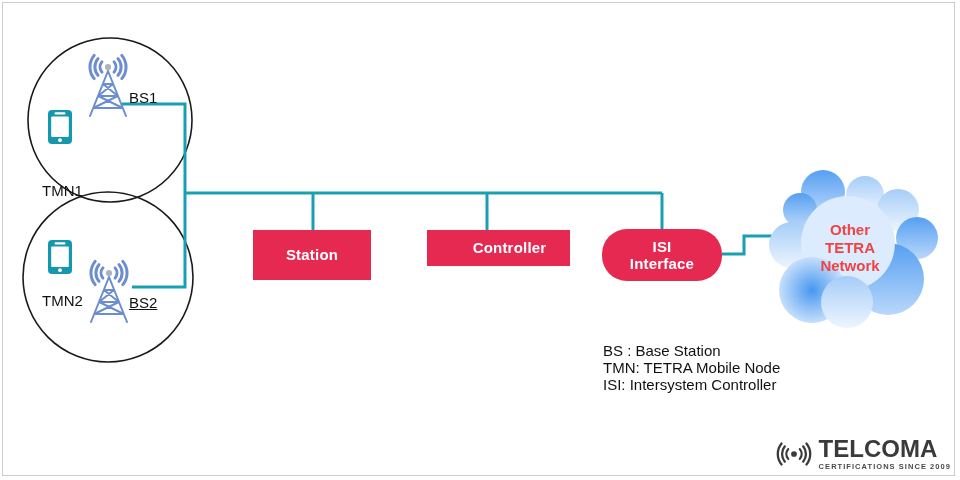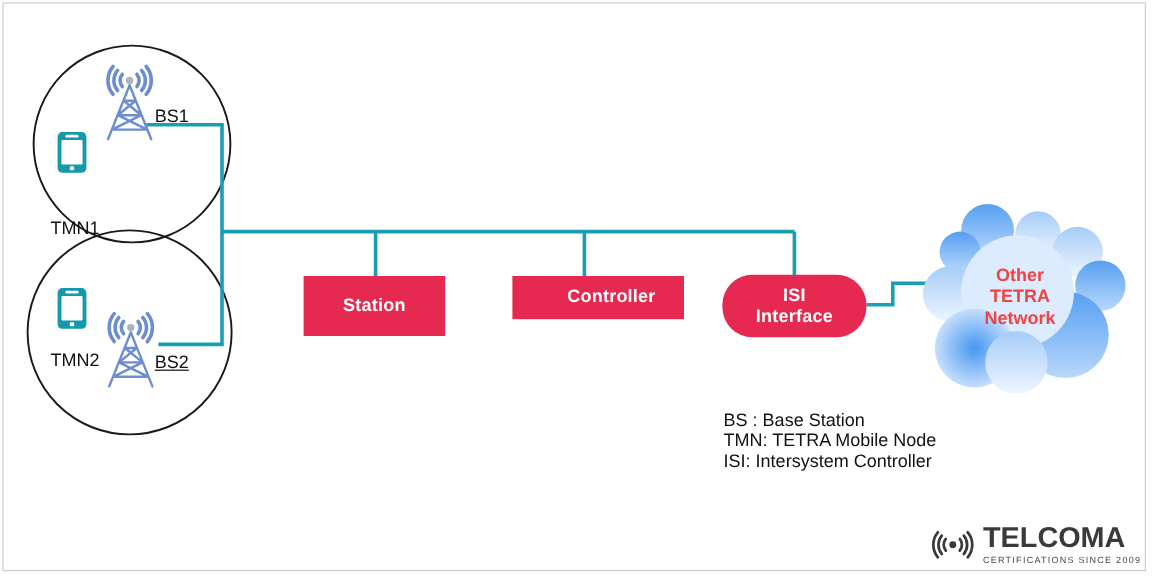--- a/index.html
+++ b/index.html
@@ -19,21 +19,21 @@
   .node-controller{left:427px;top:230px;width:121px;height:36px;padding-left:22px;}
   .node-isi{left:602px;top:229px;width:120px;height:52px;line-height:17px;border-radius:25px;}
   .cloud-label{
     position:absolute;left:788px;top:221px;width:124px;text-align:center;
     font-size:15px;font-weight:600;line-height:18px;color:#ef4444;
   }
   .legend{position:absolute;left:603px;top:342px;font-size:15px;font-weight:500;line-height:17px;color:#111111;}
   .logo{position:absolute;right:9px;bottom:8px;display:flex;align-items:center;gap:3px;color:#3a3a3a;}
   .logo-text{display:flex;flex-direction:column;align-items:flex-start;}
   .logo-name{font-size:24px;font-weight:700;letter-spacing:0px;line-height:22px;color:#3a3a3a;}
-  .logo-tagline{font-size:7.5px;font-weight:400;letter-spacing:1.05px;color:#4a4a4a;margin-top:2px;}
+  .logo-tagline{font-size:7.5px;font-weight:700;letter-spacing:1.05px;color:#4a4a4a;margin-top:2px;}
 </style>
 </head>
 <body>
 
 <div class="canvas">
   <div class="frame"></div>
 
   <svg class="diagram" width="960" height="480" viewBox="0 0 960 480">
     <defs>
       <linearGradient id="gMid" x1="0" y1="0" x2="0" y2="1">

